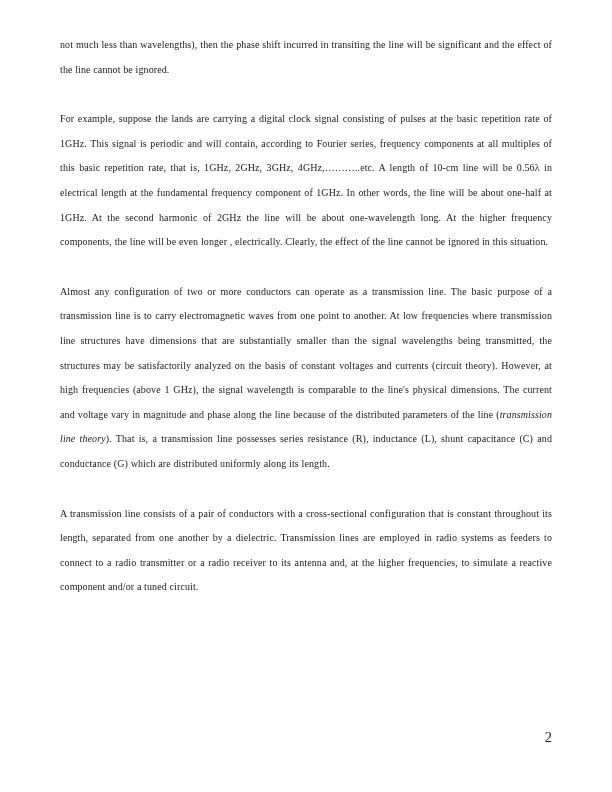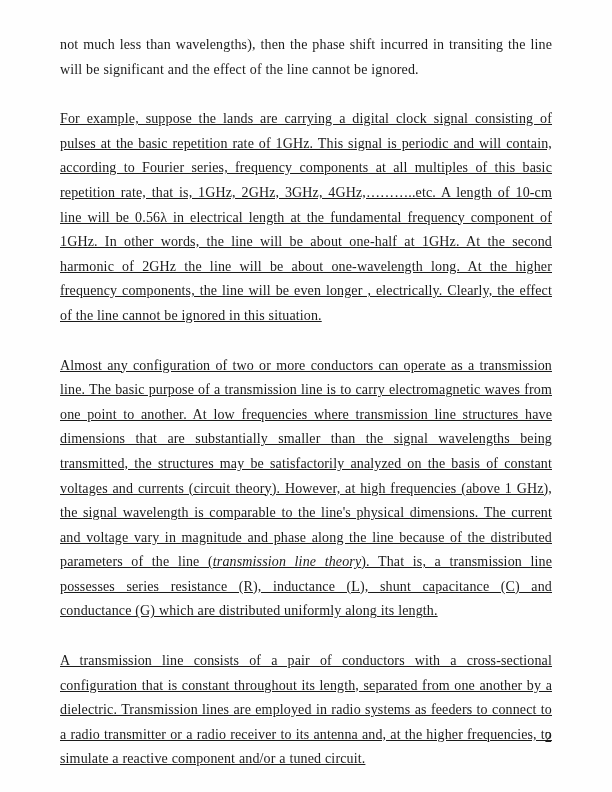--- a/index.html
+++ b/index.html
@@ -25,31 +25,30 @@
     box-sizing: border-box;
   }
   .content {
     position: absolute;
     left: 60px;
     top: 33px;
     width: 492px;
   }
   p.para {
     margin: 0 0 0 0;
-    font-size: 14px;
+    font-size: 10px;
     line-height: 24.6px;
     text-align: justify;
     text-justify: inter-word;
     color: #1b1b1b;
     letter-spacing: 0.01em;
     word-spacing: 0.01em;
   }
   p.para.gap-lg {
     margin-top: 25px;
-    text-decoration: underline;
   }
   .para i {
     font-style: italic;
   }
   .page-number {
     position: absolute;
     right: 60px;
     top: 728px;
     font-size: 14.4px;
     line-height: 18px;

